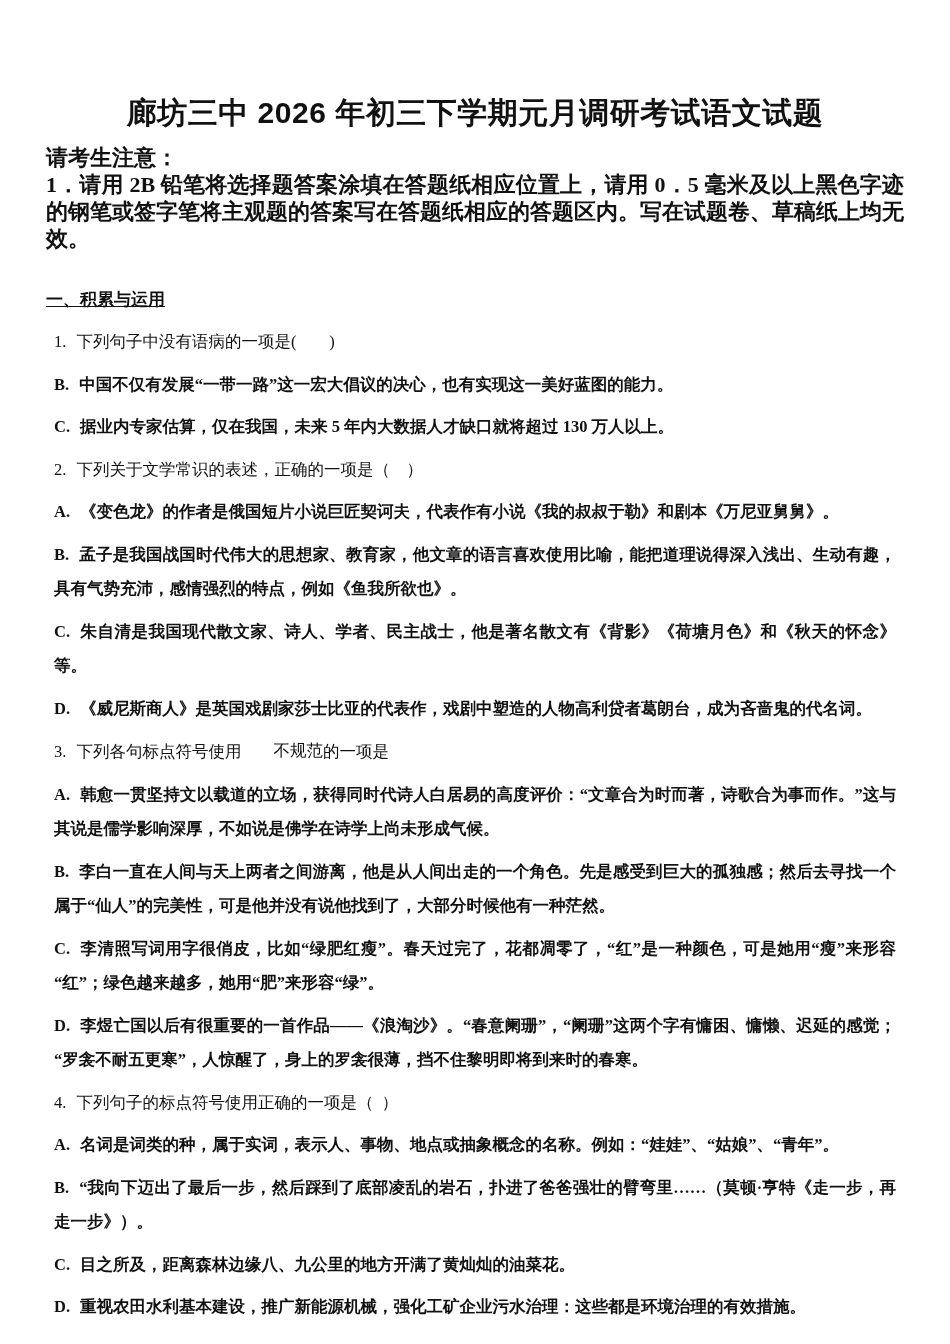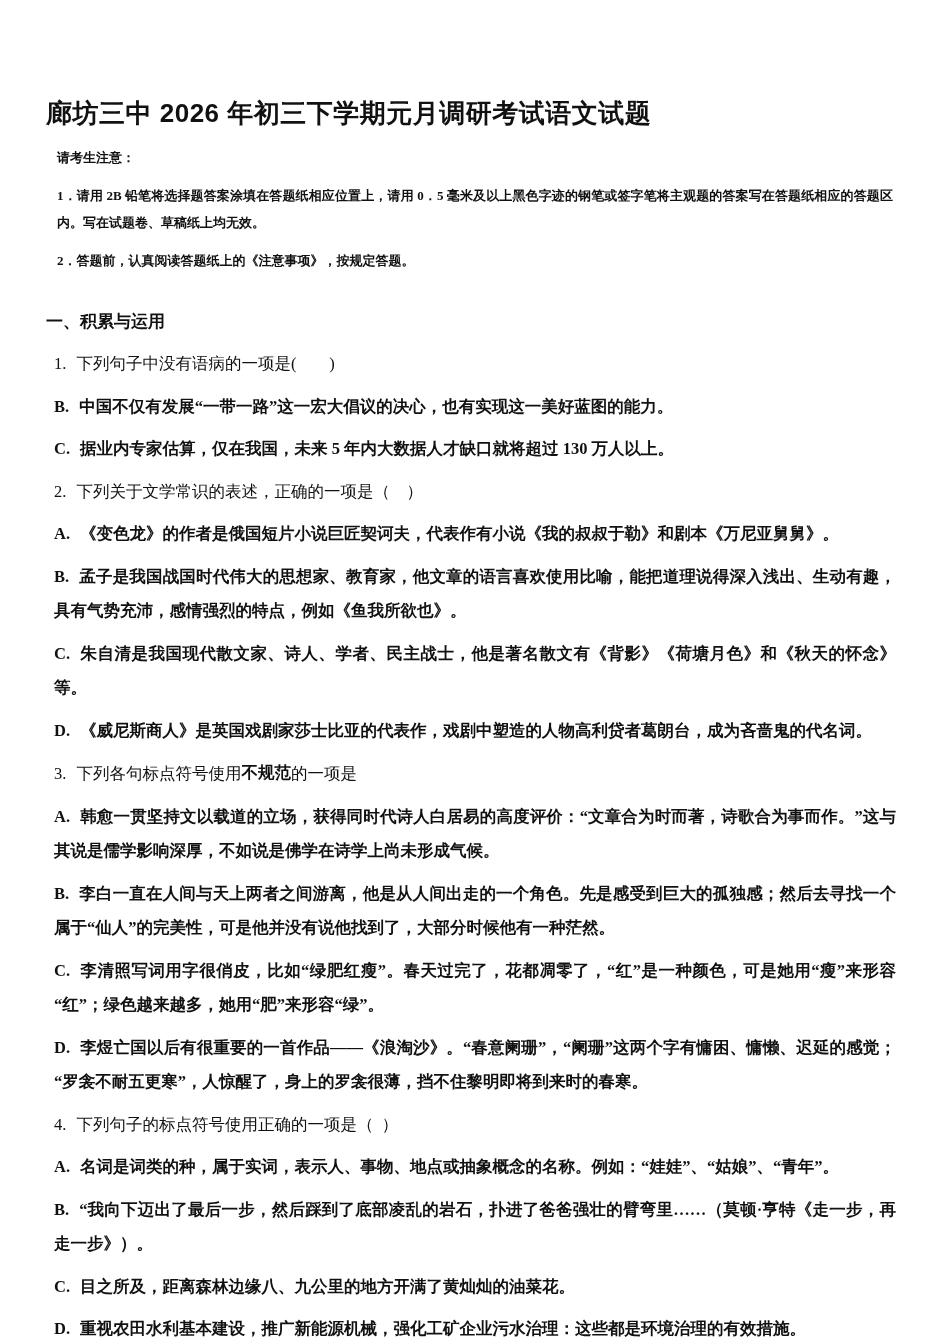--- a/index.html
+++ b/index.html
@@ -12,71 +12,72 @@
   }
   .page {
     box-sizing: border-box;
     width: 950px;
     height: 1344px;
     padding: 98px 46px 0 46px;
     background: #ffffff;
   }
   h1.title {
     margin: 0 0 16px 0;
-    font-size: 26px;
+    font-size: 30px;
     line-height: 30px;
     font-weight: 700;
-    text-align: left;
+    text-align: center;
     font-family: "Liberation Sans", "DejaVu Sans", sans-serif;
     letter-spacing: 0.5px;
   }
   .notice p {
-    margin: 11px;
-    font-size: 13px;
+    margin: 0;
+    font-size: 22px;
     line-height: 27px;
     font-weight: 700;
     white-space: pre-wrap;
     text-align: justify;
   }
   h2.section {
     margin: 31px 0 0 0;
     font-size: 17px;
     line-height: 34px;
     font-weight: 700;
     font-family: "Liberation Sans", "DejaVu Sans", sans-serif;
+    text-decoration: underline;
   }
   .qa p {
     margin: 8px;
     font-size: 16.5px;
     line-height: 34.5px;
     white-space: pre-wrap;
     text-align: justify;
   }
   p.stem { font-weight: 400; }
   p.stem .qnum { margin-right: 10px; }
   p.option { font-weight: 700; }
   p.option .olabel { margin-right: 10px; }
   .emph {
     font-family: "Liberation Sans", "DejaVu Sans", sans-serif;
-    font-weight: 700;
+    font-weight: 400;
     position: relative;
     top: -1px;
+    padding-left: 32px;
   }
 </style>
 </head>
 <body>
 
 <div class="page">
 
   <h1 class="title">廊坊三中 2026 年初三下学期元月调研考试语文试题</h1>
 
   <div class="notice">
     <p>请考生注意：</p>
     <p>1．请用 2B 铅笔将选择题答案涂填在答题纸相应位置上，请用 0．5 毫米及以上黑色字迹的钢笔或签字笔将主观题的答案写在答题纸相应的答题区内。写在试题卷、草稿纸上均无效。</p>
-    <p>2．答题前，认真阅读答题纸上的《注意事项》，按规定答题。</p>
   </div>
 
   <h2 class="section">一、积累与运用</h2>
 
   <div class="qa">
 
     <p class="stem"><span class="qnum">1.</span><span>下列句子中没有语病的一项是(        )</span></p>
     <p class="option"><span class="olabel">B.</span><span>中国不仅有发展“一带一路”这一宏大倡议的决心，也有实现这一美好蓝图的能力。</span></p>
     <p class="option"><span class="olabel">C.</span><span>据业内专家估算，仅在我国，未来 5 年内大数据人才缺口就将超过 130 万人以上。</span></p>
 

